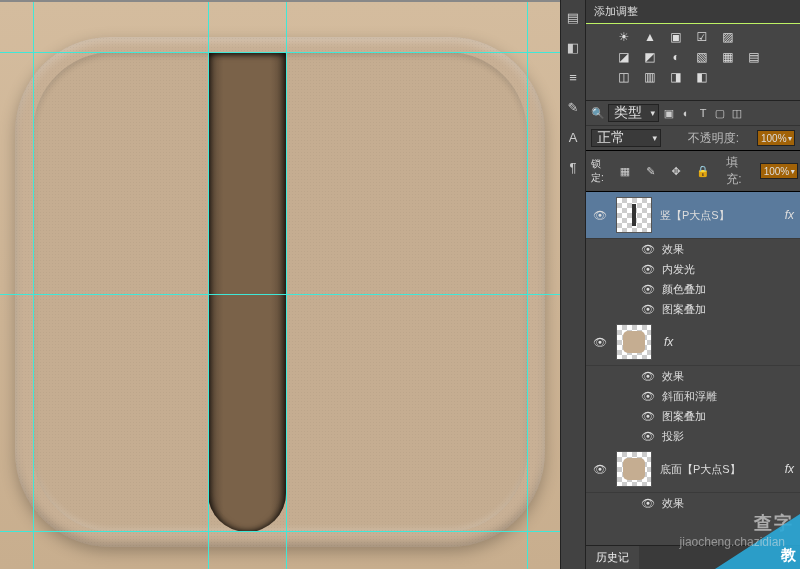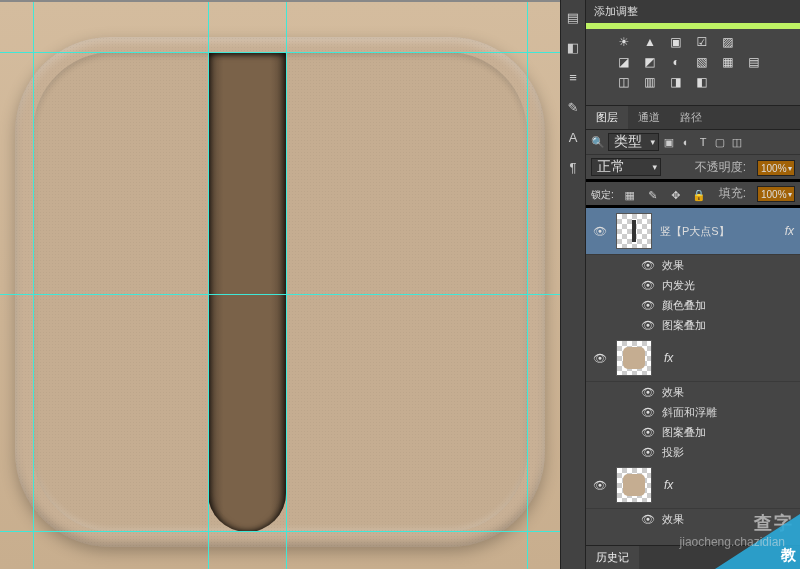--- a/index.html
+++ b/index.html
@@ -22,32 +22,32 @@
 .guide-v { position: absolute; top: 0; height: 569px; width: 1px; background: #3fe8d8; }
 .gh1 { top: 50px; } .gh2 { top: 292px; } .gh3 { top: 529px; }
 .gv1 { left: 33px; } .gv2 { left: 208px; } .gv3 { left: 286px; } .gv4 { left: 527px; }
 
 .toolbar-right { position: absolute; left: 560px; top: 0; width: 26px; height: 569px; background: #424242; border-left: 1px solid #222; border-right: 1px solid #222; display: flex; flex-direction: column; align-items: center; padding-top: 8px; gap: 12px; }
 .tool-btn { width: 18px; height: 18px; color: #ccc; font-size: 13px; display: flex; align-items: center; justify-content: center; cursor: pointer; }
 
 .panels { position: absolute; left: 586px; top: 0; width: 214px; height: 569px; background: #454545; color: #ddd; font-size: 11px; }
 
 .adj-panel { border-bottom: 1px solid #222; }
-.adj-header { background: #3a3a3a; padding: 4px 8px; font-size: 11px; border-bottom: 6px solid #bef264; }
+.adj-header { background: #3a3a3a; padding: 4px 8px; font-size: 11px; border-bottom: 1px solid #bef264; }
 .adj-body { padding: 6px 6px 10px 30px; }
 .adj-row { display: flex; gap: 10px; margin-bottom: 6px; }
 .adj-ico { width: 16px; height: 14px; color: #ddd; font-size: 12px; display: flex; align-items: center; justify-content: center; }
 
 .layers-panel { }
 .layers-tabs { display: flex; background: #3a3a3a; border-bottom: 1px solid #222; }
 .tab { padding: 4px 10px; font-size: 11px; cursor: pointer; color: #bbb; }
 .tab.active { background: #454545; color: #eee; }
 
 .layers-toolbar { display: flex; align-items: center; padding: 3px 5px; gap: 3px; border-bottom: 1px solid #333; flex-wrap: wrap; }
-.layers-toolbar2 { display: flex; align-items: flex-end; padding: 3px 5px; gap: 9px; border-bottom: 3px solid #000000; font-size: 10px; }
+.layers-toolbar2 { display: flex; align-items: center; padding: 3px 5px; gap: 16px; border-bottom: 1px solid #000000; font-size: 10px; }
 .dropdown { background: #3a3a3a; border: 1px solid #222; height: 18px; padding: 0 16px 0 5px; font-size: 14px; color: #ddd; display: flex; align-items: center; position: relative; cursor: pointer; }
 .dropdown::after { content: "▾"; position: absolute; right: 3px; font-size: 9px; }
 .pct-input { background: #a16207; border: 1px solid #222; height: 16px; width: 38px; padding: 0 12px 0 3px; font-size: 10px; color: #ddd; display: flex; align-items: center; position: relative; }
 .pct-input::after { content: "▾"; position: absolute; right: 2px; font-size: 8px; }
 .tb-icon { width: 14px; height: 14px; color: #ccc; font-size: 11px; display: flex; align-items: center; justify-content: center; cursor: pointer; }
 .lbl { color: #bbb; margin-left: auto; margin-right: 2px; font-size: 12px; }
 
 .layers-list { max-height: 360px; overflow: hidden; }
 .layer { display: flex; align-items: center; padding: 5px 6px; border-bottom: 1px solid #3a3a3a; }
 .layer.selected { background: #5a7a9c; }
@@ -122,25 +122,20 @@
       <div class="adj-row">
         <div class="adj-ico">◫</div>
         <div class="adj-ico">▥</div>
         <div class="adj-ico">◨</div>
         <div class="adj-ico">◧</div>
       </div>
     </div>
   </div>
 
   <div class="layers-panel">
-    <div class="layers-tabs">
-      <div class="tab active">图层</div>
-      <div class="tab">通道</div>
-      <div class="tab">路径</div>
-    </div>
 
     <div class="layers-toolbar">
       <div class="tb-icon">🔍</div>
       <div class="dropdown">类型</div>
       <div class="tb-icon">▣</div>
       <div class="tb-icon">◐</div>
       <div class="tb-icon">T</div>
       <div class="tb-icon">▢</div>
       <div class="tb-icon">◫</div>
     </div>
@@ -214,20 +209,21 @@
             <div class="eye">👁</div>
             <span>投影</span>
           </div>
       </div>
 
       <div class="layer">
         <div class="eye">👁</div>
         <div class="thumb">
             <div class="thumb-sq"></div>
           </div>
+        <div class="layer-name">底面【P大点S】</div>
         <div class="fx-badge">fx</div>
       </div>
       <div class="fx-list">
         <div class="fx-row">
             <div class="eye">👁</div>
             <span>效果</span>
           </div>
       </div>
 
     </div>

